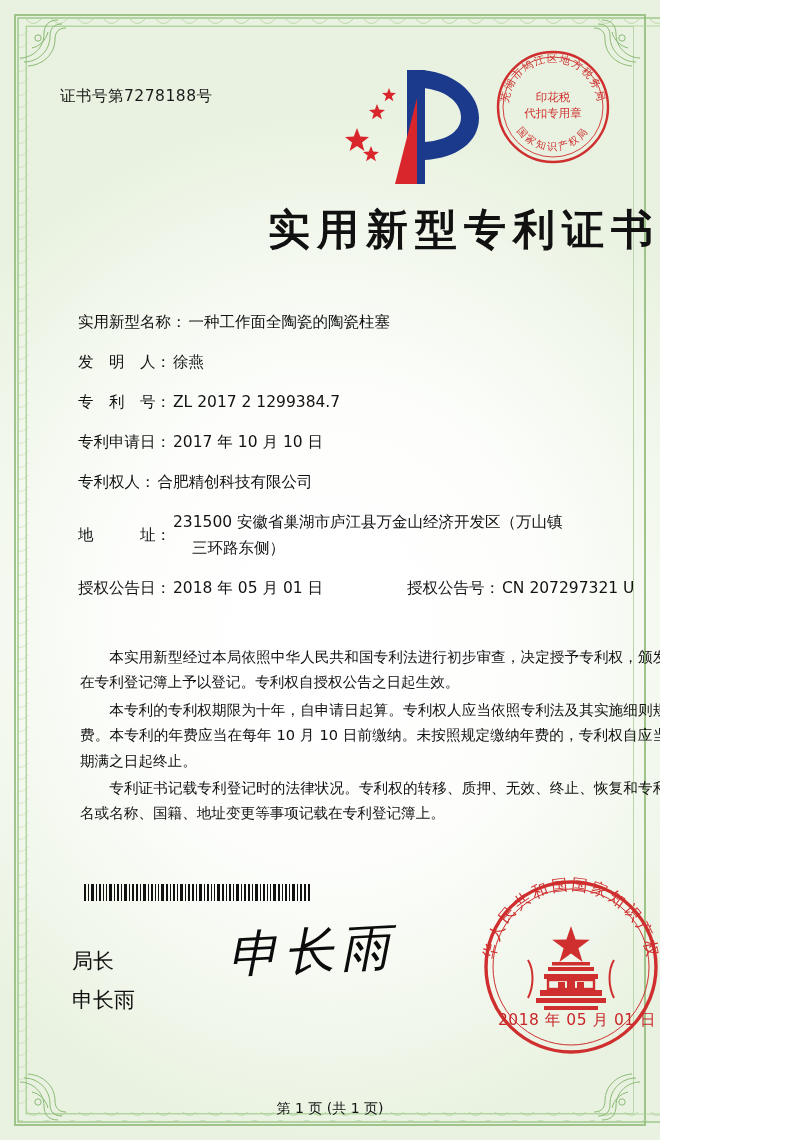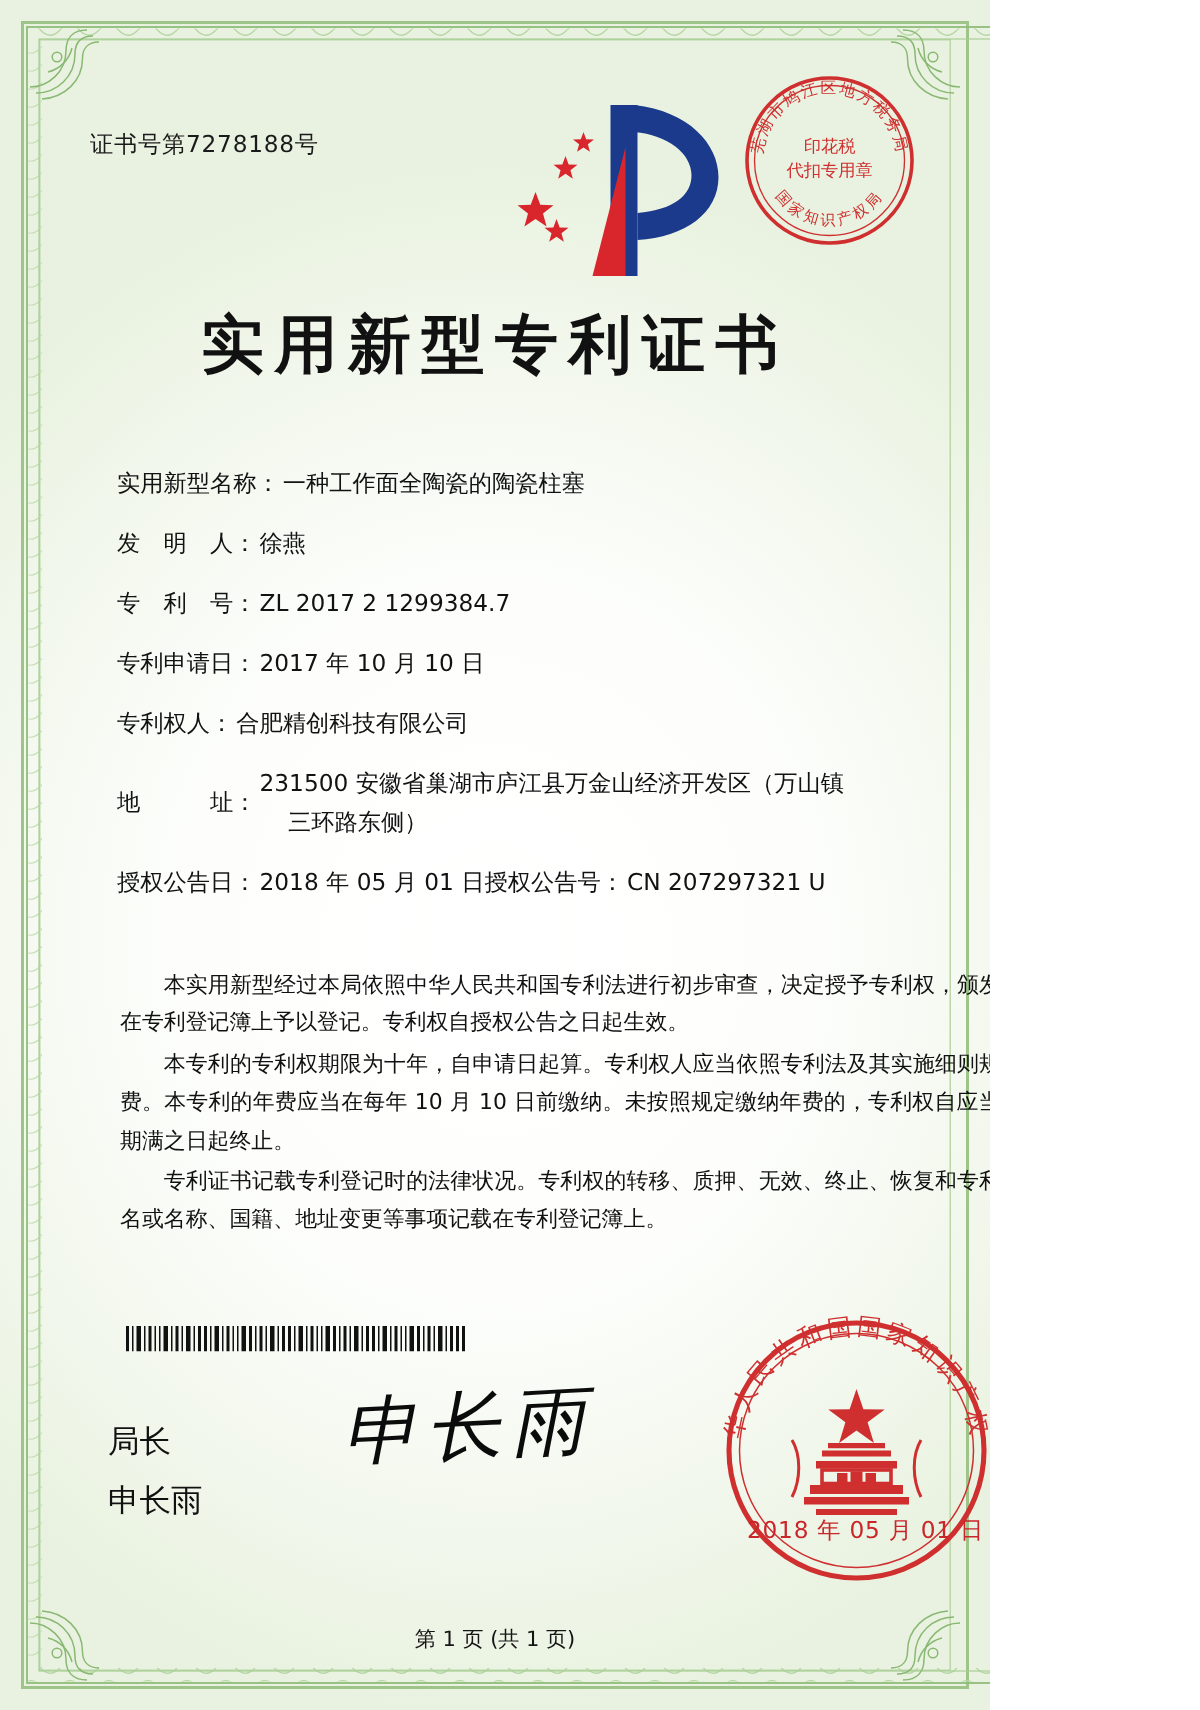--- a/index.html
+++ b/index.html
@@ -63,21 +63,21 @@
     position: absolute;
     left: 333px;
     top: 62px;
     width: 150px;
     height: 130px;
   }
   .title {
     position: absolute;
     left: 0; right: 0;
     top: 202px;
-    text-align: center;
+    text-align: right;
     font-size: 42px;
     font-weight: bold;
     letter-spacing: 7px;
     color: #111;
     font-family: "DejaVu Serif", serif;
   }
   
   .seal-top {
     position: absolute;
     right: 48px;
@@ -115,20 +115,21 @@
     margin-left: 19px;
   }
   .row-double {
     display: flex;
     align-items: flex-start;
     margin-bottom: 18px;
   }
   .row-double .left { display: flex; }
   .row-double .right {
     display: flex;
+    margin-left: 84px;
   }
 
   
   .body-text {
     position: absolute;
     left: 80px;
     top: 644px;
     width: 646px;
     font-size: 14.6px;
     line-height: 1.74;
@@ -181,21 +182,21 @@
     position: absolute;
     left: 498px;
     top: 1010px;
     font-size: 15.5px;
     color: #c9262a;
     letter-spacing: 0.5px;
   }
   .page-no {
     position: absolute;
     left: 0; right: 0;
-    bottom: 38px;
+    bottom: 22px;
     text-align: center;
     font-size: 14px;
     color: #151515;
   }
 </style>
 </head>
 <body>
 
 <div class="page">
 

